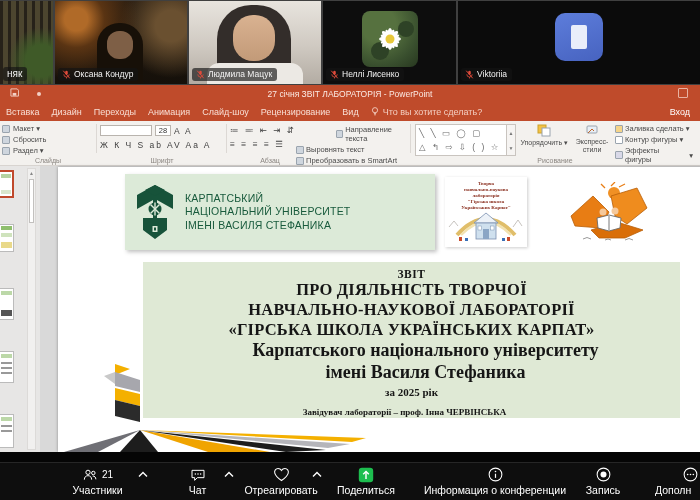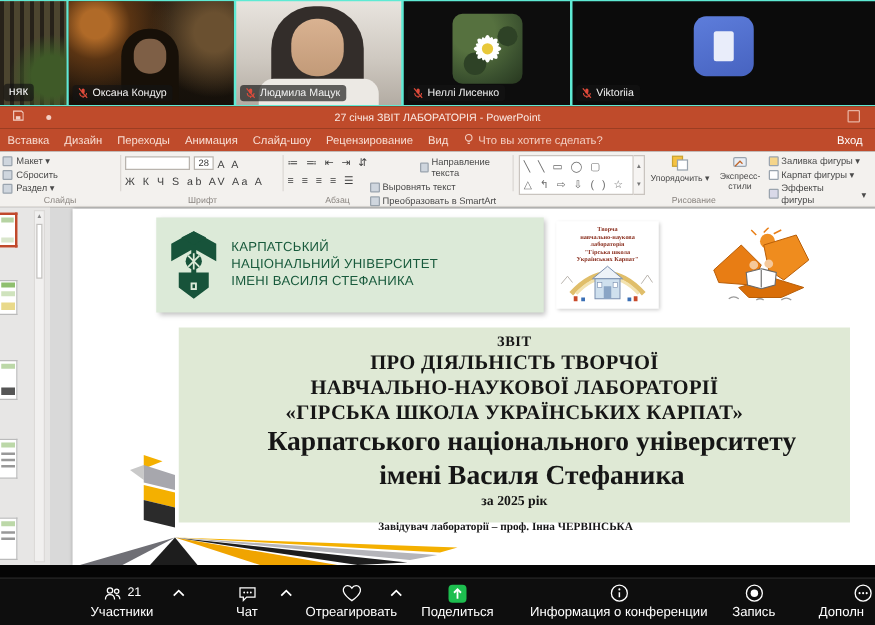--- a/index.html
+++ b/index.html
@@ -1,21 +1,21 @@
 <!DOCTYPE html>
 <html><head>
 <meta charset="utf-8">
 <style>
   html,body{margin:0;padding:0;background:#000;}
   *{box-sizing:border-box;}
   .stage{position:relative;width:700px;height:500px;overflow:hidden;background:#000;
          font-family:"Liberation Sans",sans-serif;}
 
   
-  .videos{position:absolute;left:0;top:0;width:700px;height:85px;display:flex;background:#5eead4;}
+  .videos{position:absolute;left:0;top:0;width:700px;height:85px;display:flex;background:#404040;}
   .tile{position:relative;height:83px;margin-top:1px;overflow:hidden;background:#111;}
   .tile + .tile{margin-left:2px;}
   .t1{width:53px;background:
       radial-gradient(circle at 78% 72%, #3f5a28 0 22%, rgba(0,0,0,0) 46%),
       repeating-linear-gradient(90deg,#262119 0 3px,#4c452f 3px 8px),
       linear-gradient(180deg,#8a7b57,#5d5340);}
   .t2{width:155px;border:2px solid #28c06a;background:
       radial-gradient(ellipse at 50% 125%, #2c538c 0%, #132a52 38%, #060e22 72%, #02050e 100%);}
   .t2 .stars{position:absolute;inset:0;}
   .t2 .stars i{position:absolute;width:1px;height:1px;background:#cfd8ff;border-radius:50%;
@@ -99,21 +99,21 @@
       box-shadow:2px 2px 4px rgba(0,0,0,.25);display:flex;align-items:center;gap:10px;padding:6px 10px;}
   .uni-text{color:#185a3c;font-weight:normal;font-size:10.5px;line-height:1.25;letter-spacing:.2px;}
   .logo-box{position:absolute;background:#fff;}
   .lab-logo{left:387px;top:10px;width:82px;height:70px;box-shadow:1px 1px 3px rgba(0,0,0,.2);}
   .orange-logo{left:507px;top:15px;width:88px;height:60px;background:transparent;}
 
   .panel{position:absolute;left:85px;top:95px;width:537px;height:156px;background:#dfe9d5;
       text-align:center;color:#161616;font-family:"Liberation Serif",serif;padding-top:6px;}
   .panel .l-small{font-size:11.5px;font-weight:bold;letter-spacing:.5px;}
   .panel .l-caps{font-size:16.5px;font-weight:bold;letter-spacing:.2px;line-height:1.22;}
-  .panel .l-mixed{font-size:22px;font-weight:bold;line-height:1.2;margin-left:28px;}
+  .panel .l-mixed{font-size:18px;font-weight:bold;line-height:1.2;margin-left:28px;}
   .panel .l-year{font-size:11px;font-weight:bold;margin-top:2px;}
   .panel .sig{font-size:9px;font-weight:bold;padding-right:14px;margin-top:9px;}
 
   .deco{position:absolute;left:0;top:195px;}
 
   .ppt-bottom{position:absolute;left:0;top:452px;width:700px;height:10px;background:#050505;}
 
   
   .ztoolbar{position:absolute;left:0;top:462px;width:700px;height:38px;background:#0e0e0e;
       border-top:1px solid #262626;color:#fff;}
@@ -339,22 +339,22 @@
           <div style="font-size:7px;"><span>Упорядочить</span> ▾</div>
         </div>
         <div style="width:40px;text-align:center;">
           <svg width="13" height="12" viewBox="0 0 13 12">
               <rect x="1" y="2" width="10" height="7" rx="1" fill="#e8eef5" stroke="#9aa4ae"></rect>
               <path d="M2 9l4-4 2 2" stroke="#c0662a" fill="none"></path>
             </svg>
           <div style="font-size:7px;line-height:1.1;">Экспресс-стили</div>
         </div>
         <div style="width:78px;">
-          <div class="rbtn" style="margin-bottom:2px;"><span class="rico" style="background:#f5d58a;"></span><span>Заливка фигуры</span> ▾</div>
-          <div class="rbtn" style="margin-bottom:2px;"><span class="rico" style="background:#fff;"></span><span>Карпат фигуры</span> ▾</div>
+          <div class="rbtn" style="margin-bottom:2px;"><span class="rico" style="background:#f5d58a;"></span><span>Заливка сделать</span> ▾</div>
+          <div class="rbtn" style="margin-bottom:2px;"><span class="rico" style="background:#fff;"></span><span>Контур фигуры</span> ▾</div>
           <div class="rbtn"><span class="rico" style="background:#d9d9e8;"></span><span>Эффекты фигуры</span> ▾</div>
         </div>
       </div>
       <div class="rglabel" style="width:120px;left:80px;">Рисование</div>
     </div>
   </div>
 
   <div class="work">
 
     <div class="thumbs">

